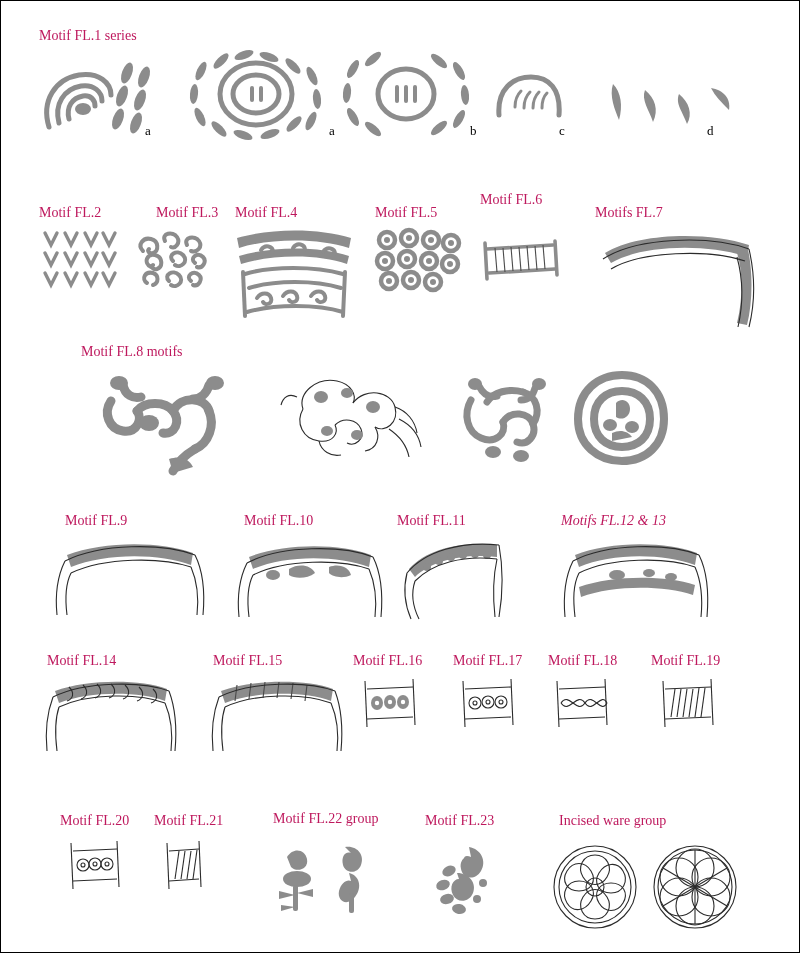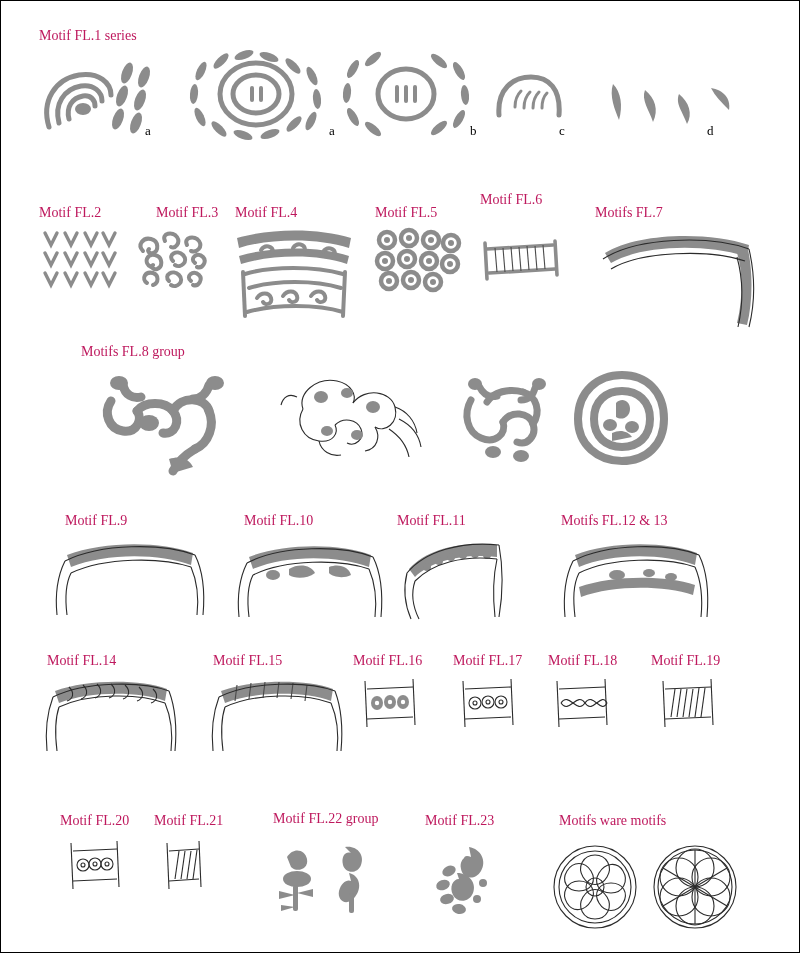--- a/index.html
+++ b/index.html
@@ -279,21 +279,21 @@
       <path class="gf" d="M150,16 C156,40 156,72 150,96 L140,94 C146,70 146,42 140,24 Z"></path>
       <g class="kk">
         <path d="M6,30 C40,8 112,6 152,20"></path>
         <path d="M14,40 C44,22 112,20 148,32"></path>
         <path d="M152,20 C158,46 158,74 152,98"></path>
         <path d="M140,28 C146,50 146,76 141,98"></path>
       </g>
     </svg>
   </div>
 
-  <div class="label" style="left:80px; top:344px;">Motifs FL.8 group</div>
+  <div class="label" style="left:80px; top:344px;">Motif FL.8 motifs</div>
 
   <div class="fig" style="left:88px; top:362px;">
     <svg width="165" height="112" viewBox="0 0 165 112">
       <g class="gs" stroke-width="9" stroke-linecap="round" stroke-linejoin="round">
         <path d="M22,38 C14,50 20,66 34,68 C48,70 54,56 48,48"></path>
         <path d="M48,48 C56,38 76,38 84,48 C92,58 86,72 74,70"></path>
         <path d="M84,48 C92,32 116,34 120,48"></path>
         <path d="M120,48 C126,62 120,80 106,86"></path>
         <path d="M106,86 C96,92 88,100 84,108"></path>
         <path d="M34,22 C36,32 44,36 52,34"></path>
@@ -362,21 +362,21 @@
         <ellipse cx="44" cy="62" rx="7" ry="6"></ellipse>
         <ellipse cx="66" cy="64" rx="7" ry="6"></ellipse>
         <path d="M46,70 C54,66 62,68 66,74 L46,78 Z"></path>
       </g>
     </svg>
   </div>
 
   <div class="label" style="left:64px; top:513px;">Motif FL.9</div>
   <div class="label" style="left:243px; top:513px;">Motif FL.10</div>
   <div class="label" style="left:396px; top:513px;">Motif FL.11</div>
-  <div class="label" style="left:560px; top:513px;">Motifs FL.12 &amp; 13</div>
+  <div class="label" style="left:560px; top:513px;font-style:italic;">Motifs FL.12 &amp; 13</div>
 
   <div class="fig" style="left:52px; top:532px;">
     <svg width="150" height="90" viewBox="0 0 150 90">
       <path class="gf" d="M14,22 C50,8 108,8 140,20 L138,32 C106,20 52,20 18,34 Z"></path>
       <g class="kk">
         <path d="M12,28 C48,10 110,10 142,22"></path>
         <path d="M18,40 C52,24 108,24 138,34"></path>
         <path d="M12,28 C4,44 2,62 4,82"></path>
         <path d="M18,40 C12,52 12,66 14,82"></path>
         <path d="M142,22 C150,38 152,60 150,82"></path>
@@ -569,21 +569,21 @@
         <path d="M38,40 L42,11"></path>
           <path d="M44,40 L48,11"></path>
       </g>
     </svg>
   </div>
 
   <div class="label" style="left:59px; top:813px;">Motif FL.20</div>
   <div class="label" style="left:153px; top:813px;">Motif FL.21</div>
   <div class="label" style="left:272px; top:811px;">Motif FL.22 group</div>
   <div class="label" style="left:424px; top:813px;">Motif FL.23</div>
-  <div class="label" style="left:558px; top:813px;">Motifs ware motifs</div>
+  <div class="label" style="left:558px; top:813px;">Incised ware group</div>
 
   <div class="fig" style="left:64px; top:838px;">
     <svg width="62" height="62" viewBox="0 0 62 62">
       <g class="kk">
         <path d="M8,12 L52,10"></path>
           <path d="M8,42 L52,40"></path>
         <path d="M6,4 L8,50"></path>
           <path d="M52,2 L54,48"></path>
       </g>
       <g class="kk" stroke-width="1.4">

